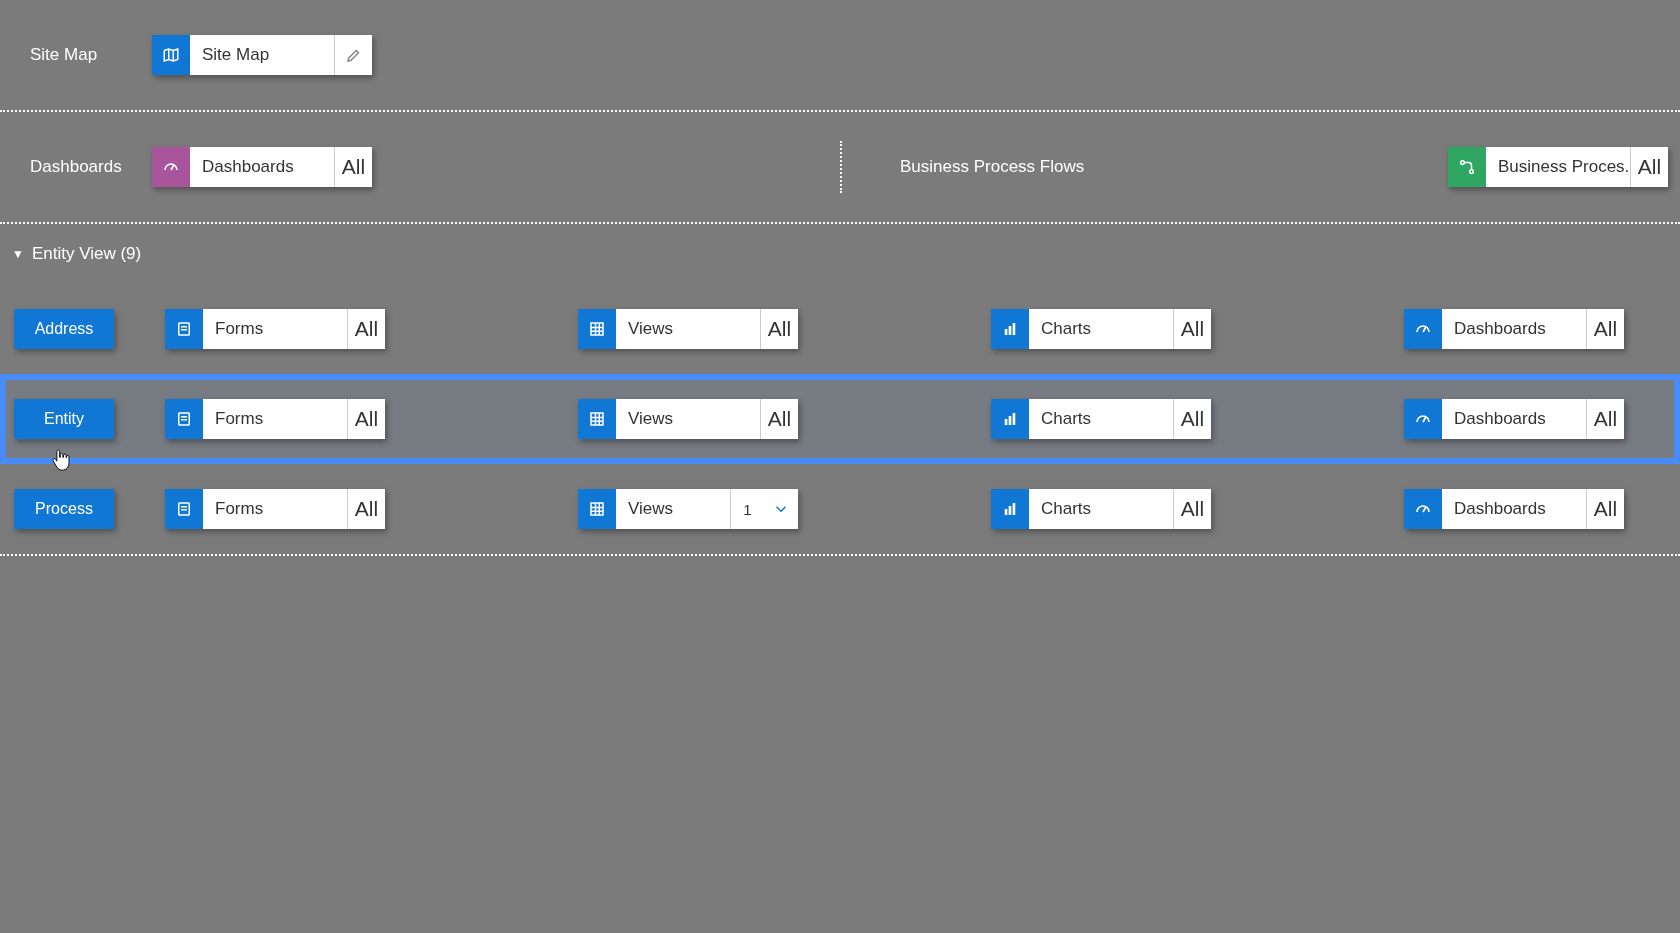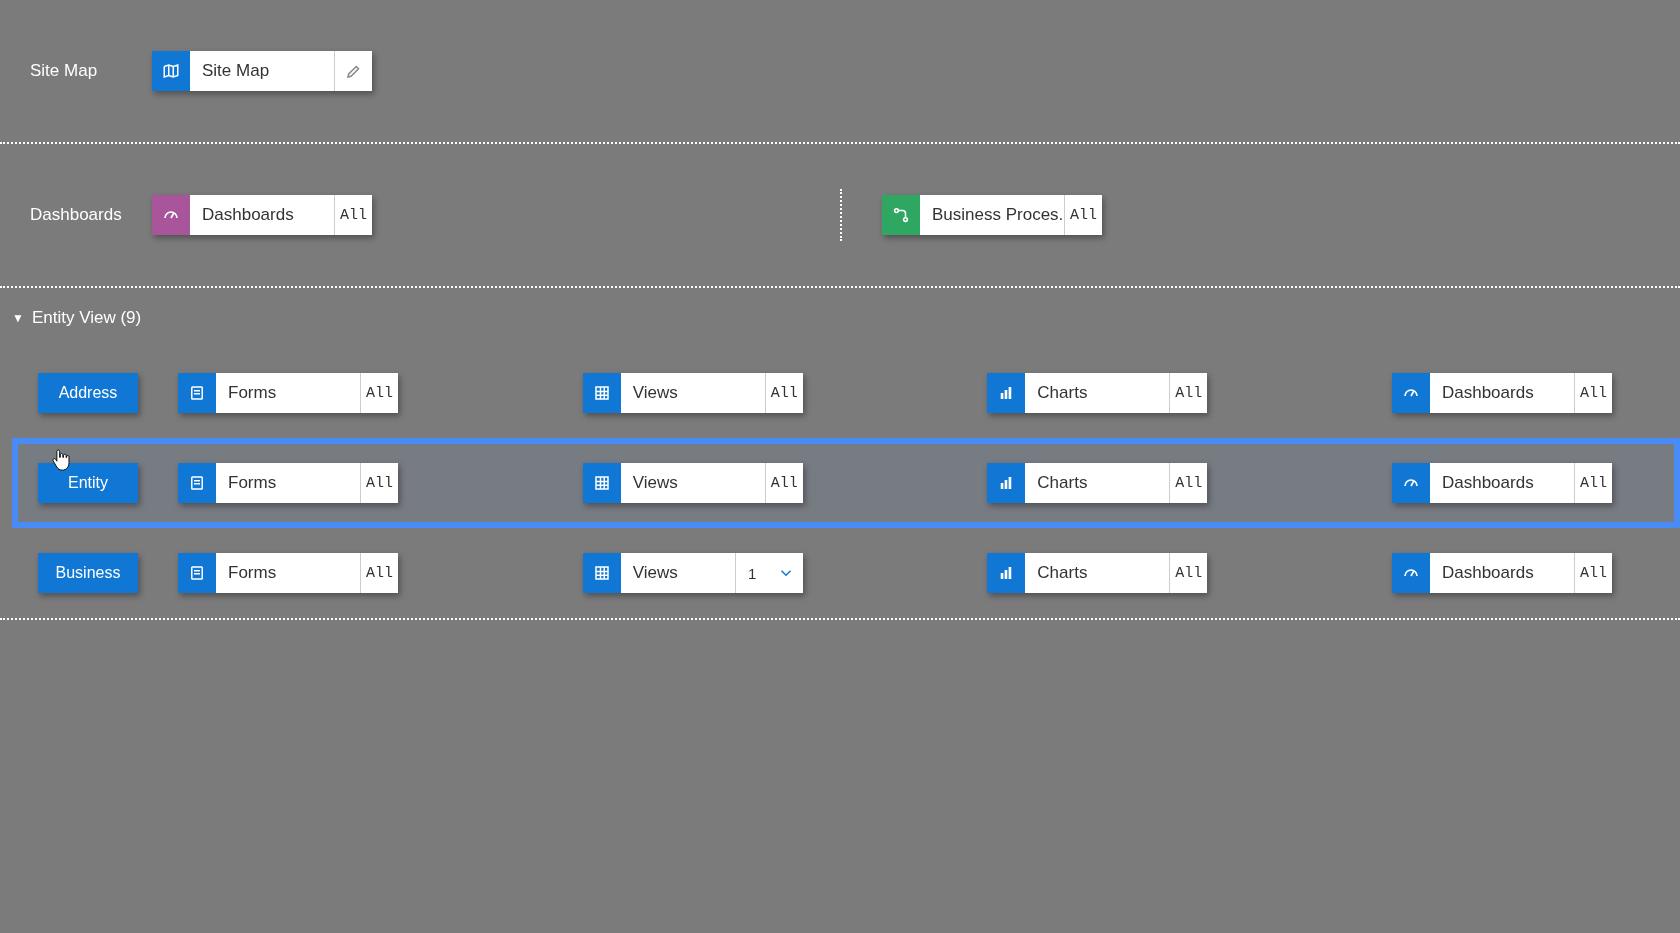--- a/index.html
+++ b/index.html
@@ -7,21 +7,21 @@
       font-family: "Segoe UI", -apple-system, sans-serif;
       background: #7b7b7b;
       color: #fff;
       width: 1680px;
       height: 933px;
       overflow: hidden;
       position: relative;
     }
 
     .section {
-      padding: 16px 12px;
+      padding: 0 12px;
       position: relative;
     }
 
     .dotted-divider {
       border: none;
       border-top: 2px dotted #ffffff;
       margin: 0;
       width: 100%;
     }
 
@@ -70,23 +70,22 @@
       overflow: hidden;
       text-overflow: ellipsis;
     }
     .tile .tile-badge {
       width: 38px;
       flex: none;
       border-left: 1px solid #ccc;
       display: flex;
       align-items: center;
       justify-content: center;
-      font-size: 15px;
+      font-size: 21px;
       color: #333;
-      font-family: Liberation Mono, monospace;
     }
     .tile .edit-cap {
       width: 38px;
       flex: none;
       border-left: 1px solid #ccc;
       display: flex;
       align-items: center;
       justify-content: center;
       color: #888;
     }
@@ -136,24 +135,23 @@
     }
     .entity-header .caret {
       font-size: 12px;
     }
 
     
     .entity-row {
       display: flex;
       align-items: center;
       min-height: 90px;
-      padding: 0 24px;
-      gap: 0;
+      padding: 0 12px;
+      gap: 11px;
       position: relative;
-      margin-left: 12px;
     }
     .entity-row.selected {
       outline: 6px solid #4a8cf7;
       outline-offset: -6px;
       background: rgba(74,140,247,0.06);
     }
 
     .entity-chip {
       width: 100px;
       height: 40px;
@@ -253,20 +251,21 @@
           </svg>
         </div>
         <div class="tile-label">Dashboards</div>
         <div class="tile-badge">All</div>
       </div>
     </div>
 
     <div class="vert-sep"></div>
 
     <div class="bpf-right">
+      <div class="row-label" style="width:auto; flex:1">Business Process Flows</div>
       <div class="tile bpf-tile">
         <div class="icon-head head-green">
           <svg class="icon" viewBox="0 0 24 24" fill="none" stroke="currentColor" stroke-width="2">
             <circle cx="6" cy="6" r="2.5"></circle>
             <circle cx="18" cy="18" r="2.5"></circle>
             <path d="M8.5 6H14a4 4 0 0 1 4 4v5.5"></path>
           </svg>
         </div>
         <div class="tile-label">Business Proces...</div>
         <div class="tile-badge">All</div>
@@ -392,21 +391,21 @@
                 <line x1="12" y1="16" x2="16" y2="9"></line>
               </svg>
             </div>
             <div class="tile-label">Dashboards</div>
             <div class="tile-badge">All</div>
           </div>
         </div>
       </div>
     </div>
     <div class="entity-row">
-      <div class="entity-chip">Business</div>
+      <div class="entity-chip">Process</div>
       <div class="entity-cells">
         <div class="cell-slot">
           <div class="tile entity-tile">
             <div class="icon-head head-blue">
               <svg class="icon" viewBox="0 0 24 24" fill="currentColor">
                 <rect x="5" y="4" width="14" height="16" rx="1" fill="none" stroke="currentColor" stroke-width="2"></rect>
                 <line x1="8" y1="9" x2="16" y2="9" stroke="currentColor" stroke-width="2"></line>
                 <line x1="8" y1="13" x2="16" y2="13" stroke="currentColor" stroke-width="2"></line>
               </svg>
             </div>

